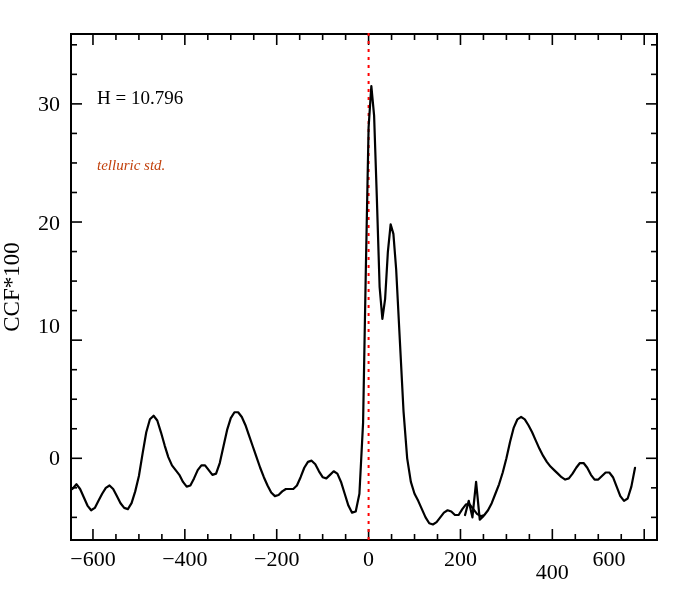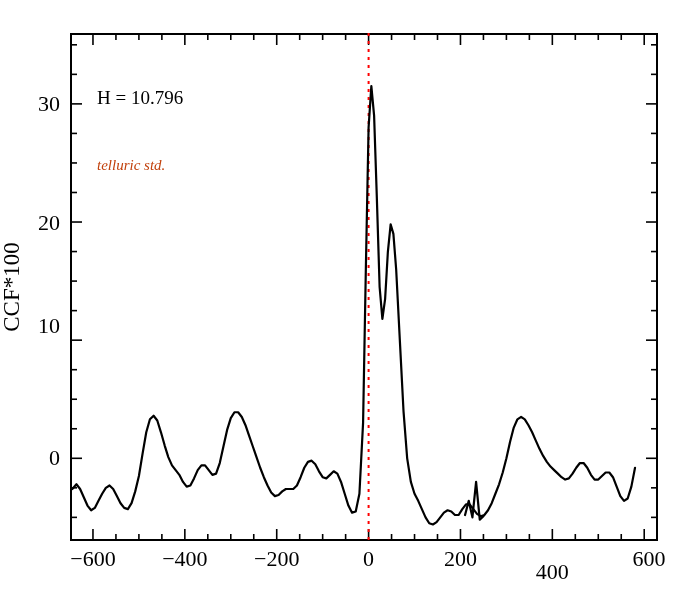--- a/index.html
+++ b/index.html
@@ -202,21 +202,21 @@
     <path id="series-path-2" fill="none" stroke="#000000" stroke-width="2.2" stroke-linejoin="round" stroke-linecap="round" d="M395.06 482.01 L398.74 467.83 L402.41 484.37 L406.09 448.93 L409.76 486.73 L413.44 483.19"></path>
   </svg>
 
   <div id="tick-labels">
       <div class="tick-label xtick" style="left: 92.9688px;">−600</div>
       <div class="tick-label xtick" style="left: 184.844px;">−400</div>
       <div class="tick-label xtick" style="left: 276.719px;">−200</div>
       <div class="tick-label xtick" style="left: 368.594px;">0</div>
       <div class="tick-label xtick" style="left: 460.469px;">200</div>
       <div class="tick-label xtick" style="left: 552.344px; margin-top: 13px;">400</div>
-      <div class="tick-label xtick" style="left: 649px;">600</div>
+      <div class="tick-label xtick" style="left: 609px;">600</div>
       <div class="tick-label ytick" style="top: 458.302px;">0</div>
       <div class="tick-label ytick" style="top: 326px;">10</div>
       <div class="tick-label ytick" style="top: 215px; margin-top: 8px;">20</div>
       <div class="tick-label ytick" style="top: 103.884px;">30</div>
     </div>
 
   <div id="y-axis-title">CCF*100</div>
 
   <div class="annot" id="annot-hmag">H = 10.796</div>
   <div class="annot" id="annot-telluric">telluric std.</div>

